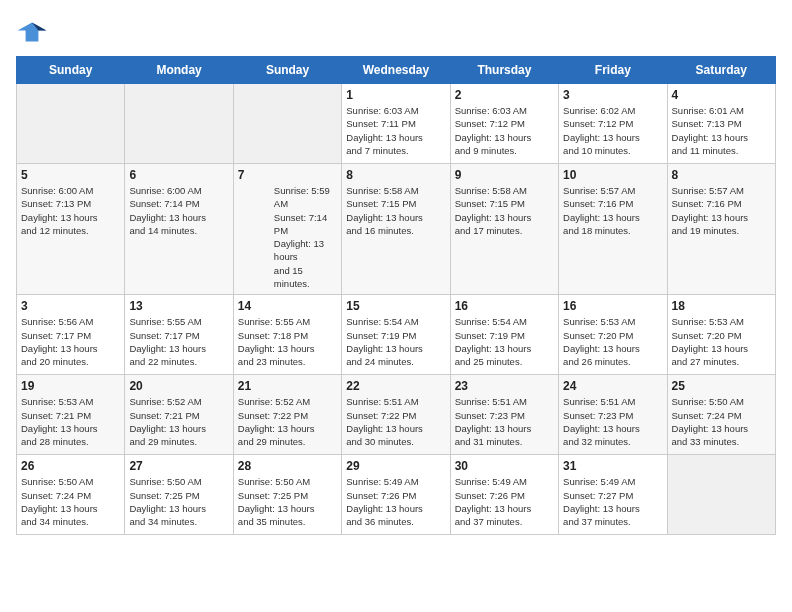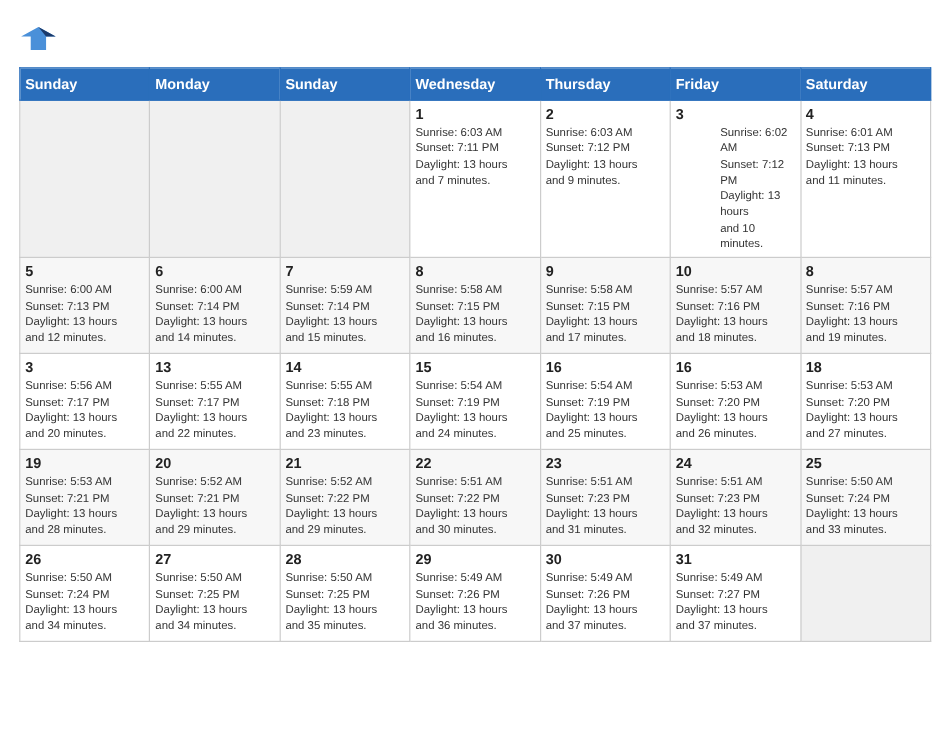--- a/index.html
+++ b/index.html
@@ -46,21 +46,21 @@
     }
     table {
       width: 100%;
       border-collapse: collapse;
       font-size: 10px;
     }
     thead tr th {
       background-color: #2a6ebb;
       color: white;
       padding: 6px 4px;
-      text-align: left;
+      text-align: center;
       font-size: 12px;
       font-weight: bold;
       border: 1px solid #2a6ebb;
     }
     tbody tr td {
       vertical-align: top;
       border: 1px solid #ccc;
       padding: 4px;
       width: calc(100% / 7);
       min-height: 80px;
@@ -135,21 +135,21 @@
         </td>
         <td>
           <span class="day-number">2</span>
           <div class="day-info" style="white-space: pre-line;">Sunrise: 6:03 AM
 Sunset: 7:12 PM
 Daylight: 13 hours
 and 9 minutes.</div>
         </td>
         <td>
           <span class="day-number">3</span>
-          <div class="day-info" style="white-space: pre-line; margin-left: 37px;">Sunrise: 6:02 AM
+          <div class="day-info" style="white-space: pre-line;">Sunrise: 6:02 AM
 Sunset: 7:12 PM
 Daylight: 13 hours
 and 10 minutes.</div>
         </td>
         <td>
           <span class="day-number">4</span>
           <div class="day-info" style="white-space: pre-line;">Sunrise: 6:01 AM
 Sunset: 7:13 PM
 Daylight: 13 hours
 and 11 minutes.</div>
@@ -165,21 +165,21 @@
         </td>
         <td>
           <span class="day-number">6</span>
           <div class="day-info" style="white-space: pre-line;">Sunrise: 6:00 AM
 Sunset: 7:14 PM
 Daylight: 13 hours
 and 14 minutes.</div>
         </td>
         <td>
           <span class="day-number">7</span>
-          <div class="day-info" style="white-space: pre-line;">Sunrise: 5:59 AM
+          <div class="day-info" style="white-space: pre-line; margin-left: 36px;">Sunrise: 5:59 AM
 Sunset: 7:14 PM
 Daylight: 13 hours
 and 15 minutes.</div>
         </td>
         <td>
           <span class="day-number">8</span>
           <div class="day-info" style="white-space: pre-line;">Sunrise: 5:58 AM
 Sunset: 7:15 PM
 Daylight: 13 hours
 and 16 minutes.</div>

